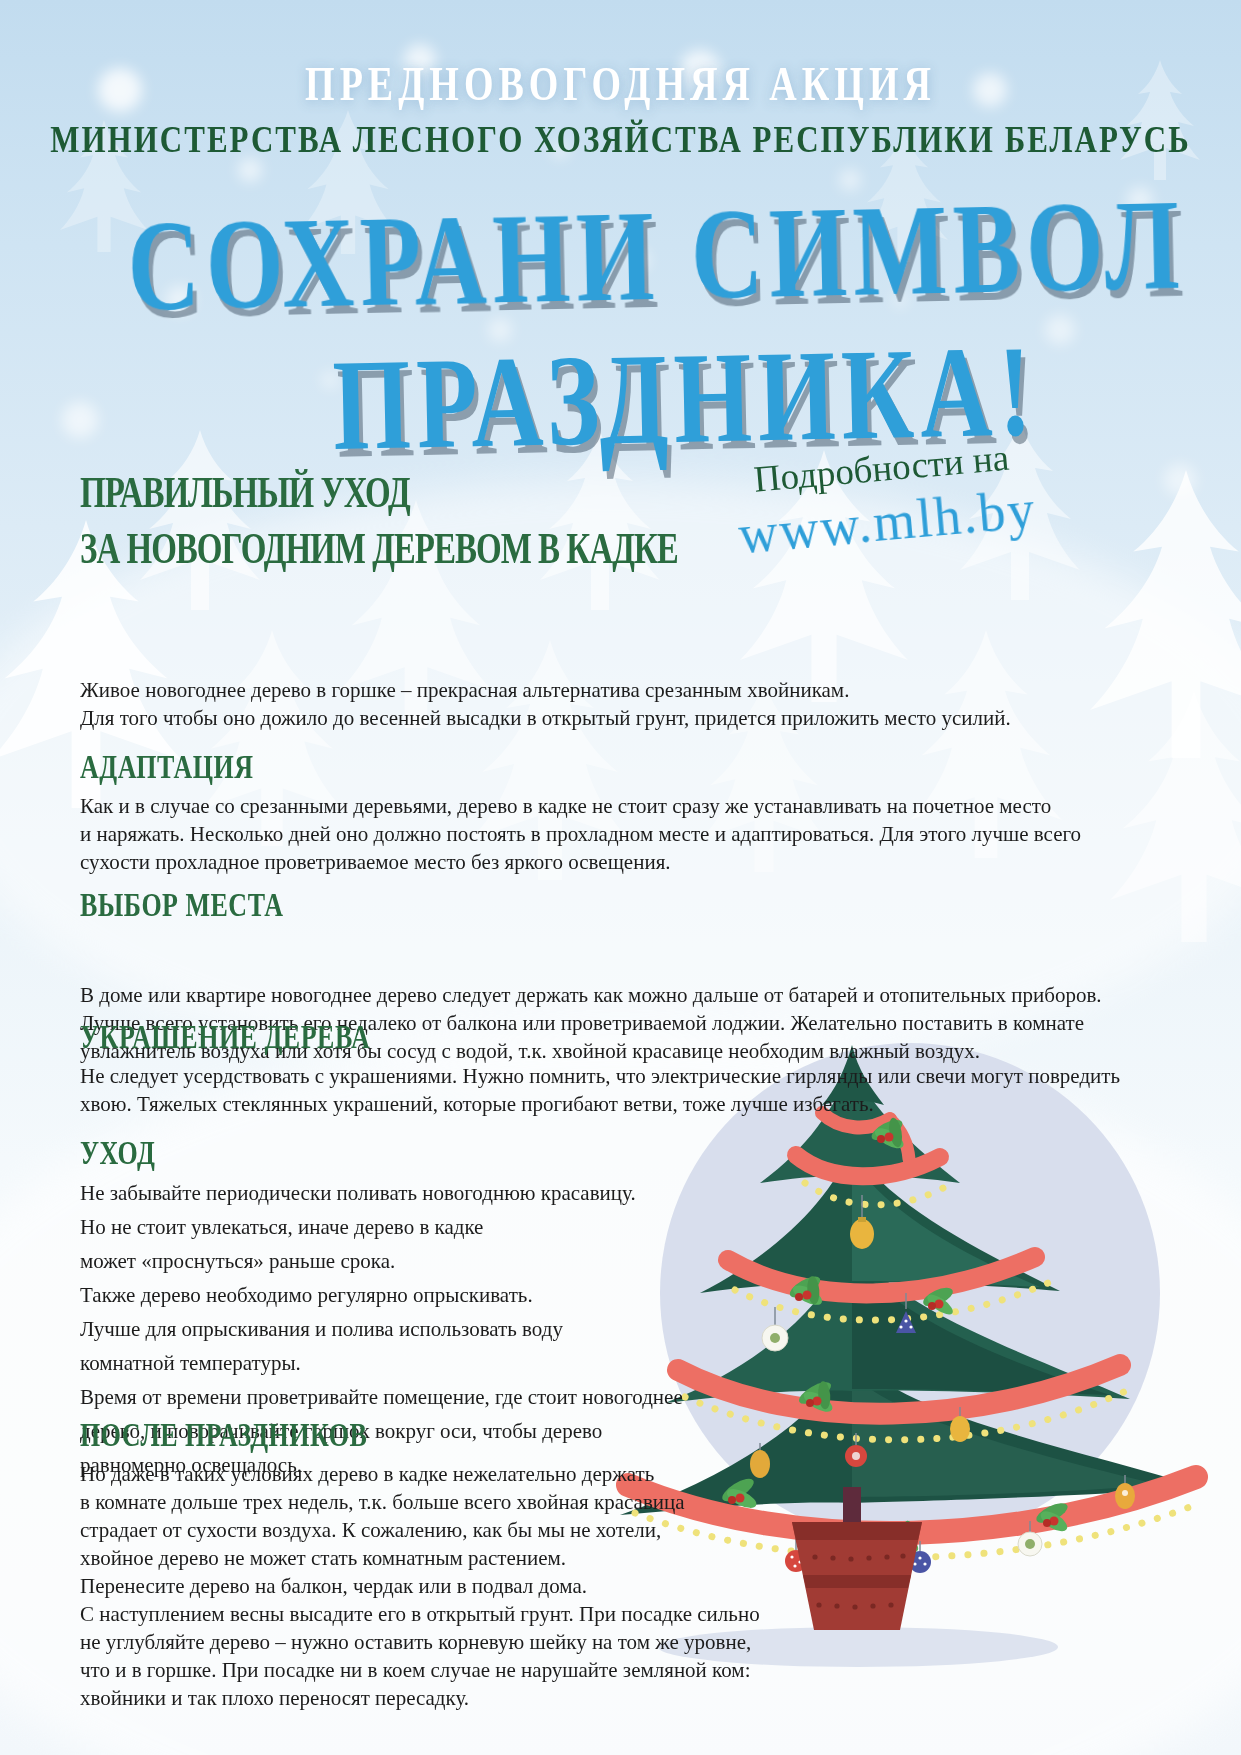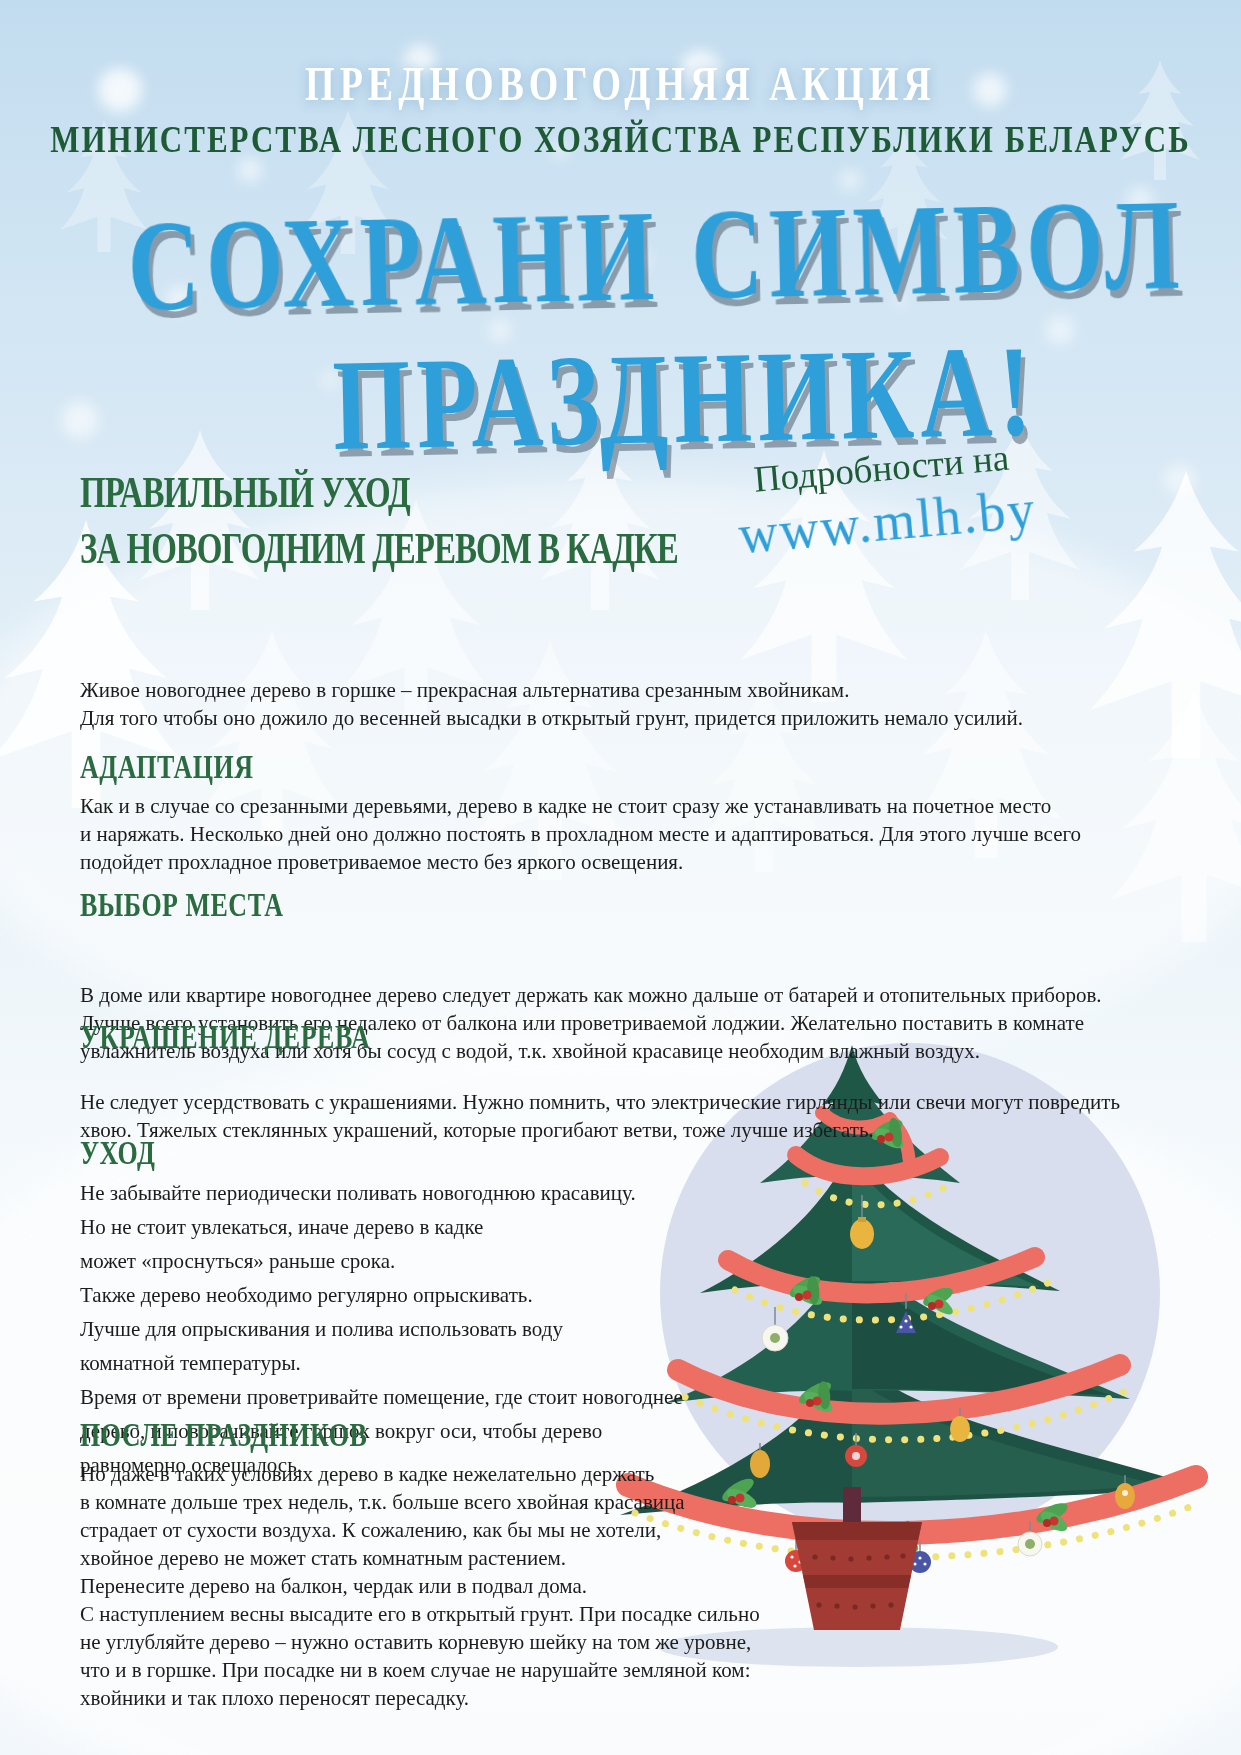--- a/index.html
+++ b/index.html
@@ -40,21 +40,21 @@
     transform:rotate(-5deg); transform-origin:left top; white-space:nowrap; }
 
   .body-text { color:#1c1c1c; font-size:21px; line-height:28px; white-space:pre-line; }
   .intro { top:676px; left:80px; width:1140px; }
 
   .sec-title { color:#2a6b40; font-weight:700; font-size:26px; letter-spacing:.5px;
     transform:scaleY(1.3); transform-origin:left top; white-space:nowrap; left:80px; }
   .sec-body { left:80px; }
   .t-adapt { top:748px; }   .b-adapt { top:792px; width:1140px; }
   .t-vybor { top:886px; }   .b-vybor { top:981px; width:1140px; }
-  .t-ukra  { top:1018px; }  .b-ukra  { top:1088px; width:1140px; }
+  .t-ukra  { top:1018px; }  .b-ukra  { top:1062px; width:1140px; }
   .t-uhod  { top:1134px; }  .b-uhod  { top:1176px; width:700px; line-height:34px; }
   .t-posle { top:1416px; }  .b-posle { top:1460px; width:780px; }
 </style>
 </head>
 <body>
 
 <div class="page">
 
   <svg class="bg-svg" width="1241" height="1755" viewBox="0 0 1241 1755">
     <defs>
@@ -113,26 +113,26 @@
   <div class="txt ministry">МИНИСТЕРСТВА ЛЕСНОГО ХОЗЯЙСТВА РЕСПУБЛИКИ БЕЛАРУСЬ</div>
   <div class="txt title-line title1">СОХРАНИ СИМВОЛ</div>
   <div class="txt title-line title2">ПРАЗДНИКА!</div>
 
   <div class="txt care-line care1">ПРАВИЛЬНЫЙ УХОД</div>
   <div class="txt care-line care2">ЗА НОВОГОДНИМ ДЕРЕВОМ В КАДКЕ</div>
   <div class="txt details-label">Подробности на</div>
   <div class="txt website">www.mlh.by</div>
 
   <div class="txt body-text intro">Живое новогоднее дерево в горшке – прекрасная альтернатива срезанным хвойникам.
-Для того чтобы оно дожило до весенней высадки в открытый грунт, придется приложить немало усилий.</div>
+Для того чтобы оно дожило до весенней высадки в открытый грунт, придется приложить место усилий.</div>
 
   <div class="txt sec-title t-adapt">АДАПТАЦИЯ</div>
   <div class="txt body-text sec-body b-adapt">Как и в случае со срезанными деревьями, дерево в кадке не стоит сразу же устанавливать на почетное место
 и наряжать. Несколько дней оно должно постоять в прохладном месте и адаптироваться. Для этого лучше всего
-подойдет прохладное проветриваемое место без яркого освещения.</div>
+сухости прохладное проветриваемое место без яркого освещения.</div>
 
   <div class="txt sec-title t-vybor">ВЫБОР МЕСТА</div>
   <div class="txt body-text sec-body b-vybor">В доме или квартире новогоднее дерево следует держать как можно дальше от батарей и отопительных приборов.
 Лучше всего установить его недалеко от балкона или проветриваемой лоджии. Желательно поставить в комнате
 увлажнитель воздуха или хотя бы сосуд с водой, т.к. хвойной красавице необходим влажный воздух.</div>
 
   <div class="txt sec-title t-ukra">УКРАШЕНИЕ ДЕРЕВА</div>
   <div class="txt body-text sec-body b-ukra">Не следует усердствовать с украшениями. Нужно помнить, что электрические гирлянды или свечи могут повредить
 хвою. Тяжелых стеклянных украшений, которые прогибают ветви, тоже лучше избегать.</div>
 

